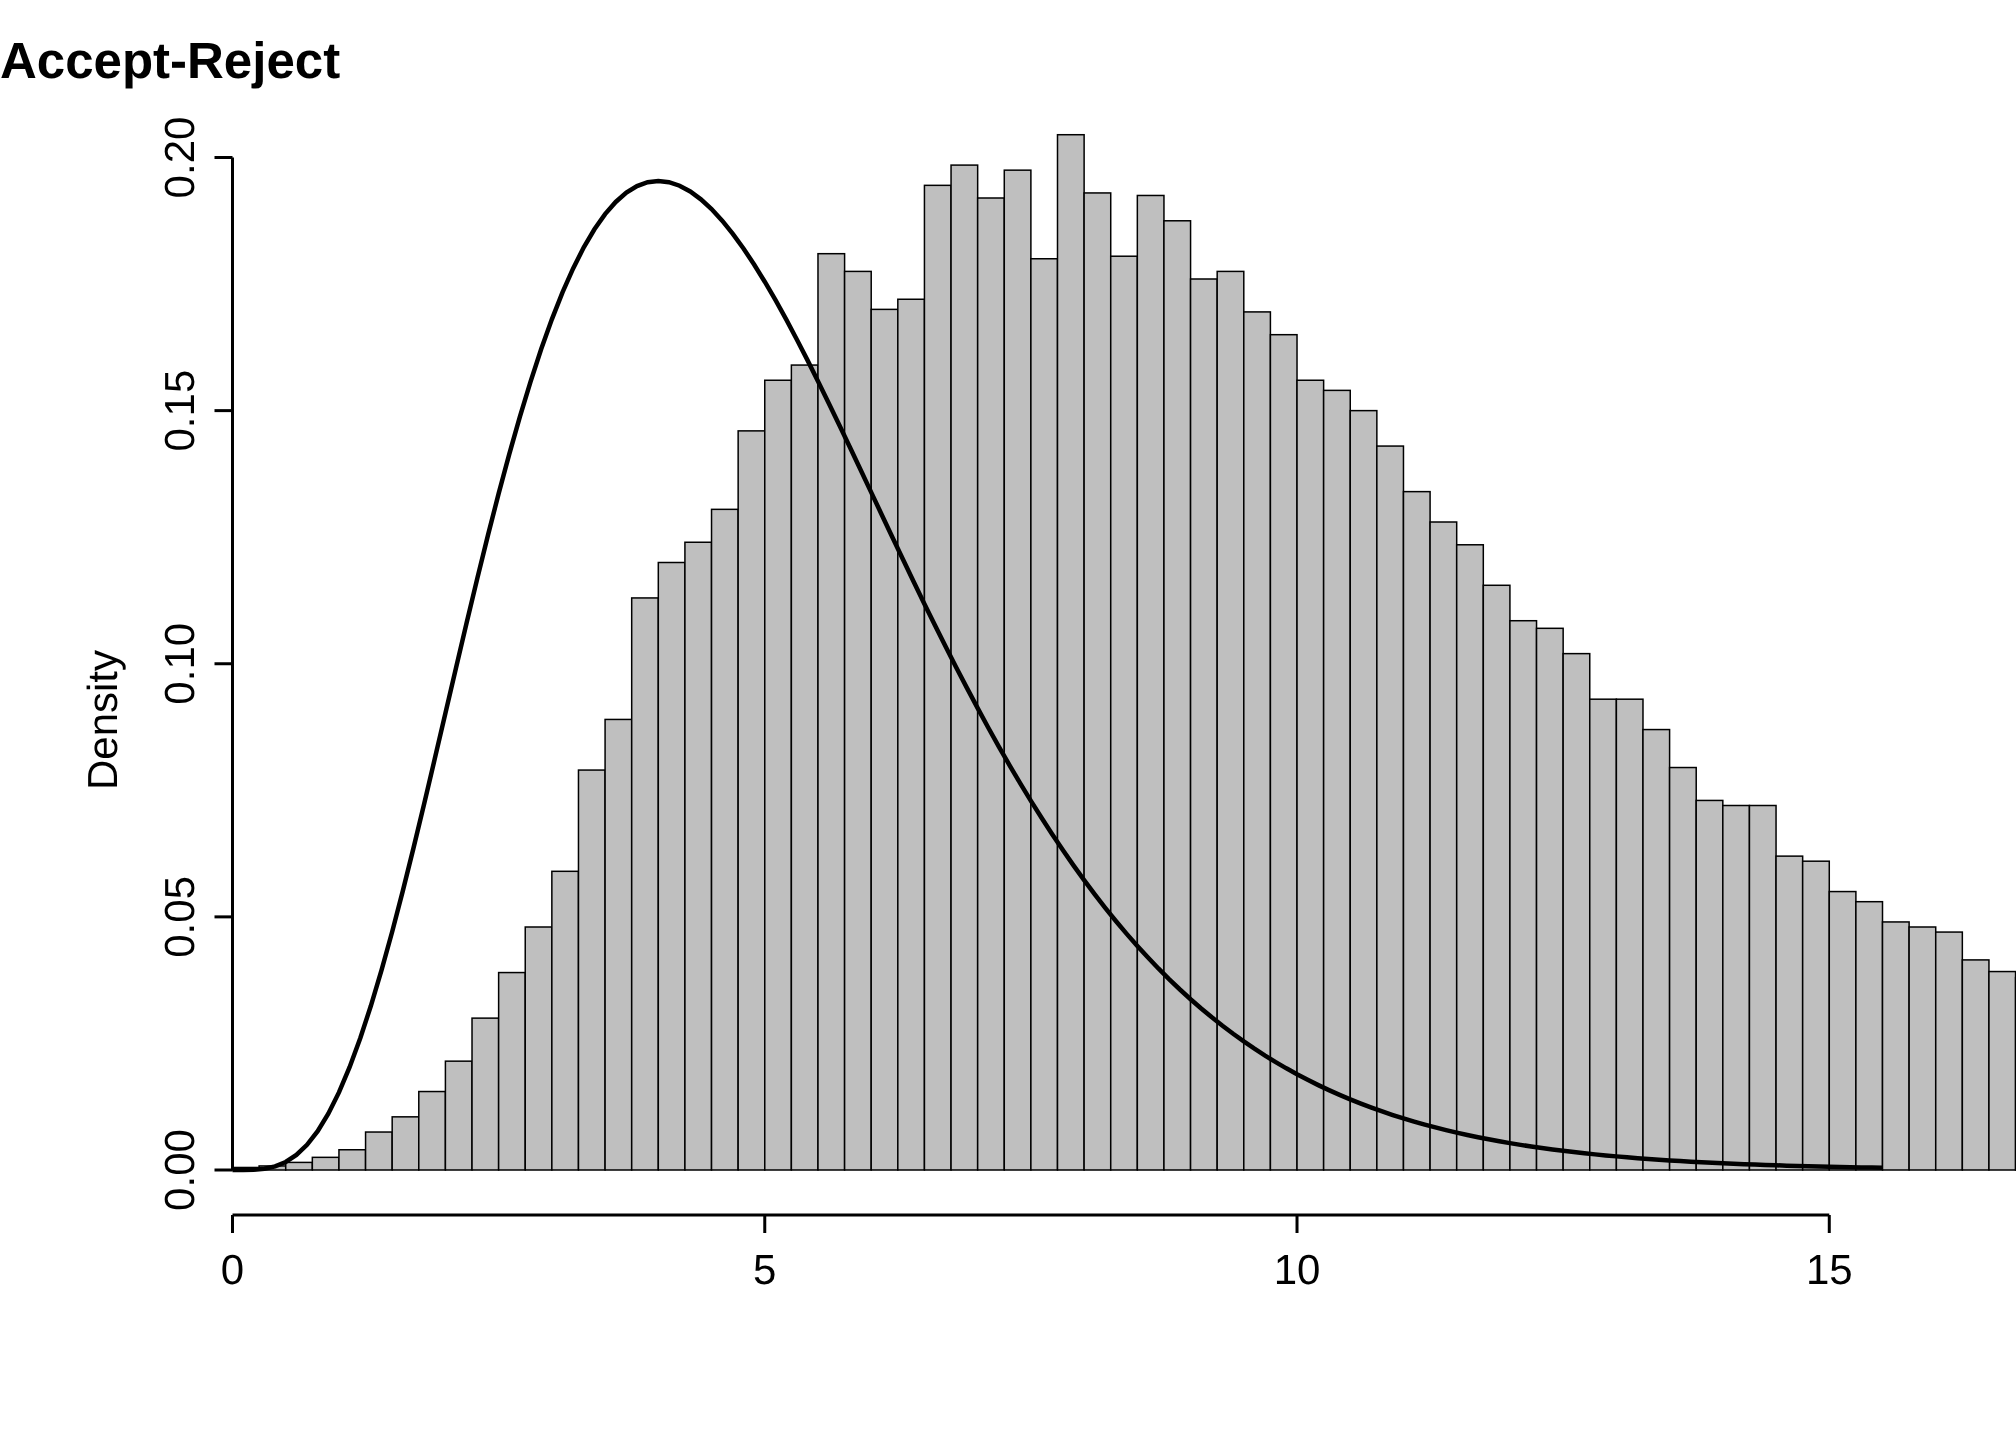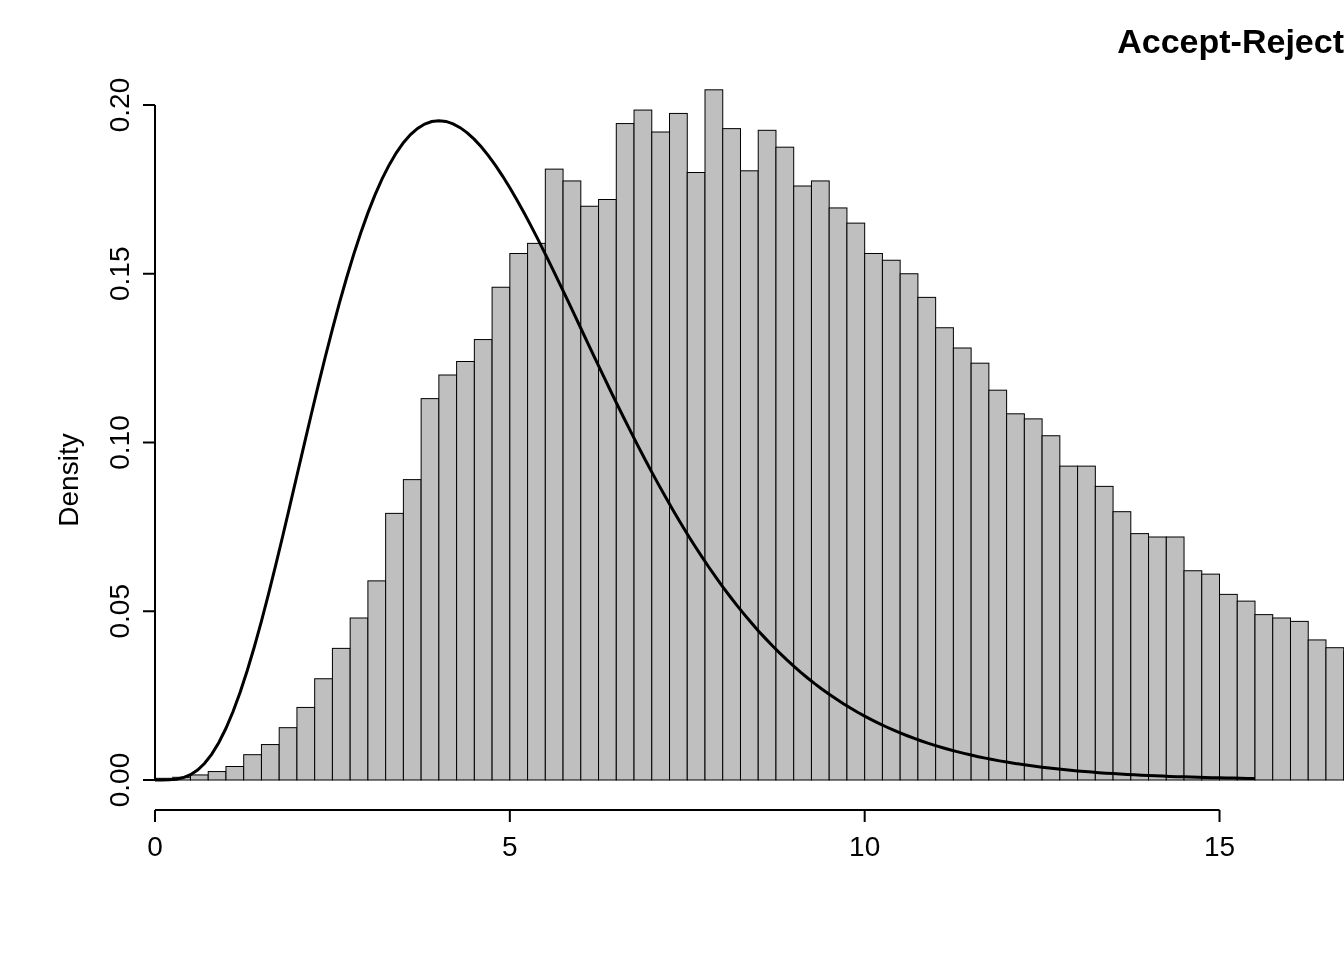--- a/index.html
+++ b/index.html
@@ -1,17 +1,17 @@
 <!DOCTYPE html>
 <html><head>
 <meta charset="utf-8">
 <style>
   html,body{margin:0;padding:0;background:#fff;font-family:Arial,Helvetica,sans-serif}
   .wrap{position:relative;width:1344px;height:960px}
-  .title{position:absolute;left:16px;right:0;top:22px;text-align:right;font-weight:700;font-size:34px;color:#000}
+  .title{position:absolute;left:0;right:0;top:22px;text-align:left;font-weight:700;font-size:34px;color:#000}
   .ylab{position:absolute;left:22px;top:50%;transform:translateY(-50%) rotate(-90deg);transform-origin:center;font-size:28px;color:#000}
   svg{position:absolute;left:0;top:0}
   .bar{fill:#bfbfbf;stroke:#000;stroke-width:1}
   .axis,.tick{stroke:#000;stroke-width:2;fill:none}
   .curve{stroke:#000;stroke-width:3;fill:none}
   .tlabel{font-size:28px;fill:#000}
 </style>
 </head>
 <body>
 <div class="wrap">

